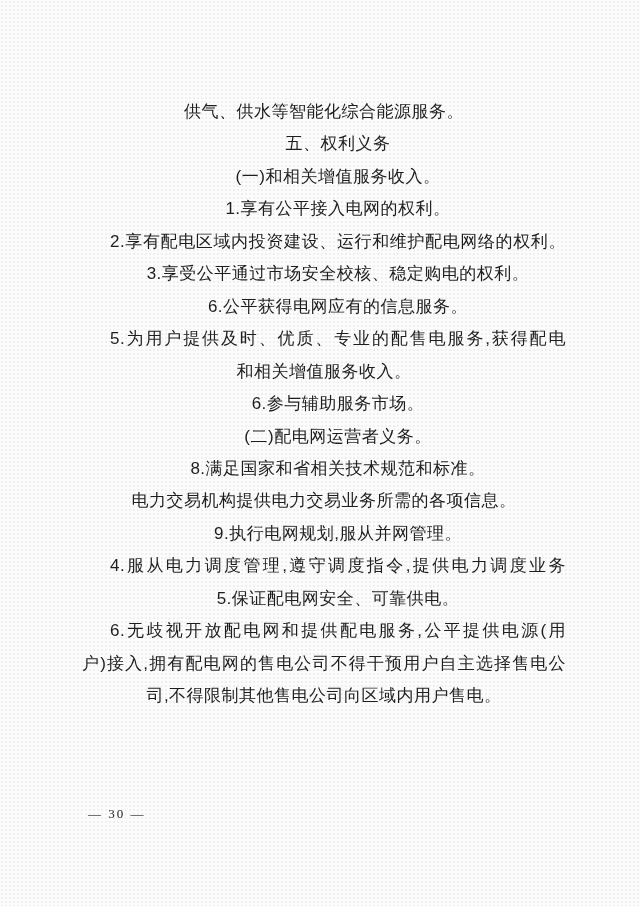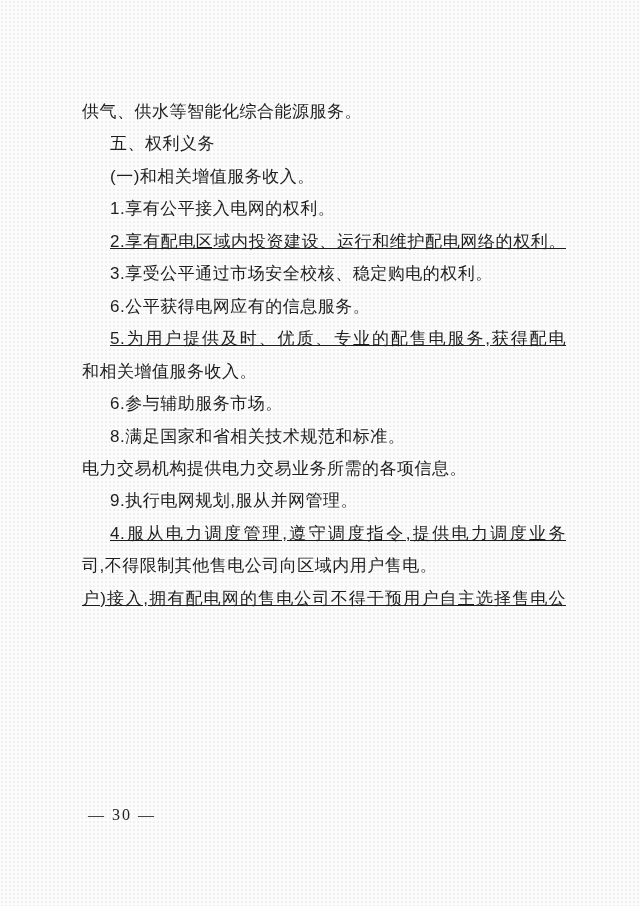--- a/index.html
+++ b/index.html
@@ -22,58 +22,60 @@
     left: 82px;
     top: 96px;
     width: 484px;
     color: #1e1e1e;
     font-size: 17px;
     line-height: 32.45px;
     letter-spacing: 0.5px;
   }
   .line {
     white-space: nowrap;
-    text-align: left;
+    text-align: center;
   }
   .line.indent {
     padding-left: 28px;
   }
   .line.j {
     white-space: normal;
     text-align: justify;
     text-align-last: justify;
     text-justify: inter-character;
-    text-decoration: underline;
   }
   .footer {
     position: absolute;
     left: 88px;
     top: 806px;
     color: #222;
     font-family: "Liberation Serif", "DejaVu Serif", serif;
-    font-size: 16px;
+    font-size: 13px;
     letter-spacing: 2px;
   }
 </style>
 </head>
 <body>
 
 <div class="page">
   <div class="doc-body">
       <div class="line">供气、供水等智能化综合能源服务。</div>
       <div class="line indent">五、权利义务</div>
       <div class="line indent">(一)和相关增值服务收入。</div>
       <div class="line indent">1.享有公平接入电网的权利。</div>
       <div class="line indent j">2.享有配电区域内投资建设、运行和维护配电网络的权利。</div>
       <div class="line indent">3.享受公平通过市场安全校核、稳定购电的权利。</div>
       <div class="line indent">6.公平获得电网应有的信息服务。</div>
       <div class="line indent j">5.为用户提供及时、优质、专业的配售电服务,获得配电</div>
       <div class="line">和相关增值服务收入。</div>
       <div class="line indent">6.参与辅助服务市场。</div>
+      <div class="line indent">(二)配电网运营者义务。</div>
       <div class="line indent">8.满足国家和省相关技术规范和标准。</div>
       <div class="line">电力交易机构提供电力交易业务所需的各项信息。</div>
       <div class="line indent">9.执行电网规划,服从并网管理。</div>
       <div class="line indent j">4.服从电力调度管理,遵守调度指令,提供电力调度业务</div>
+      <div class="line indent">5.保证配电网安全、可靠供电。</div>
+      <div class="line indent j">6.无歧视开放配电网和提供配电服务,公平提供电源(用</div>
+      <div class="line j">户)接入,拥有配电网的售电公司不得干预用户自主选择售电公</div>
       <div class="line">司,不得限制其他售电公司向区域内用户售电。</div>
-      <div class="line j">户)接入,拥有配电网的售电公司不得干预用户自主选择售电公</div>
     </div>
   <div class="footer">— 30 —</div>
 </div>
 
 </body></html>

